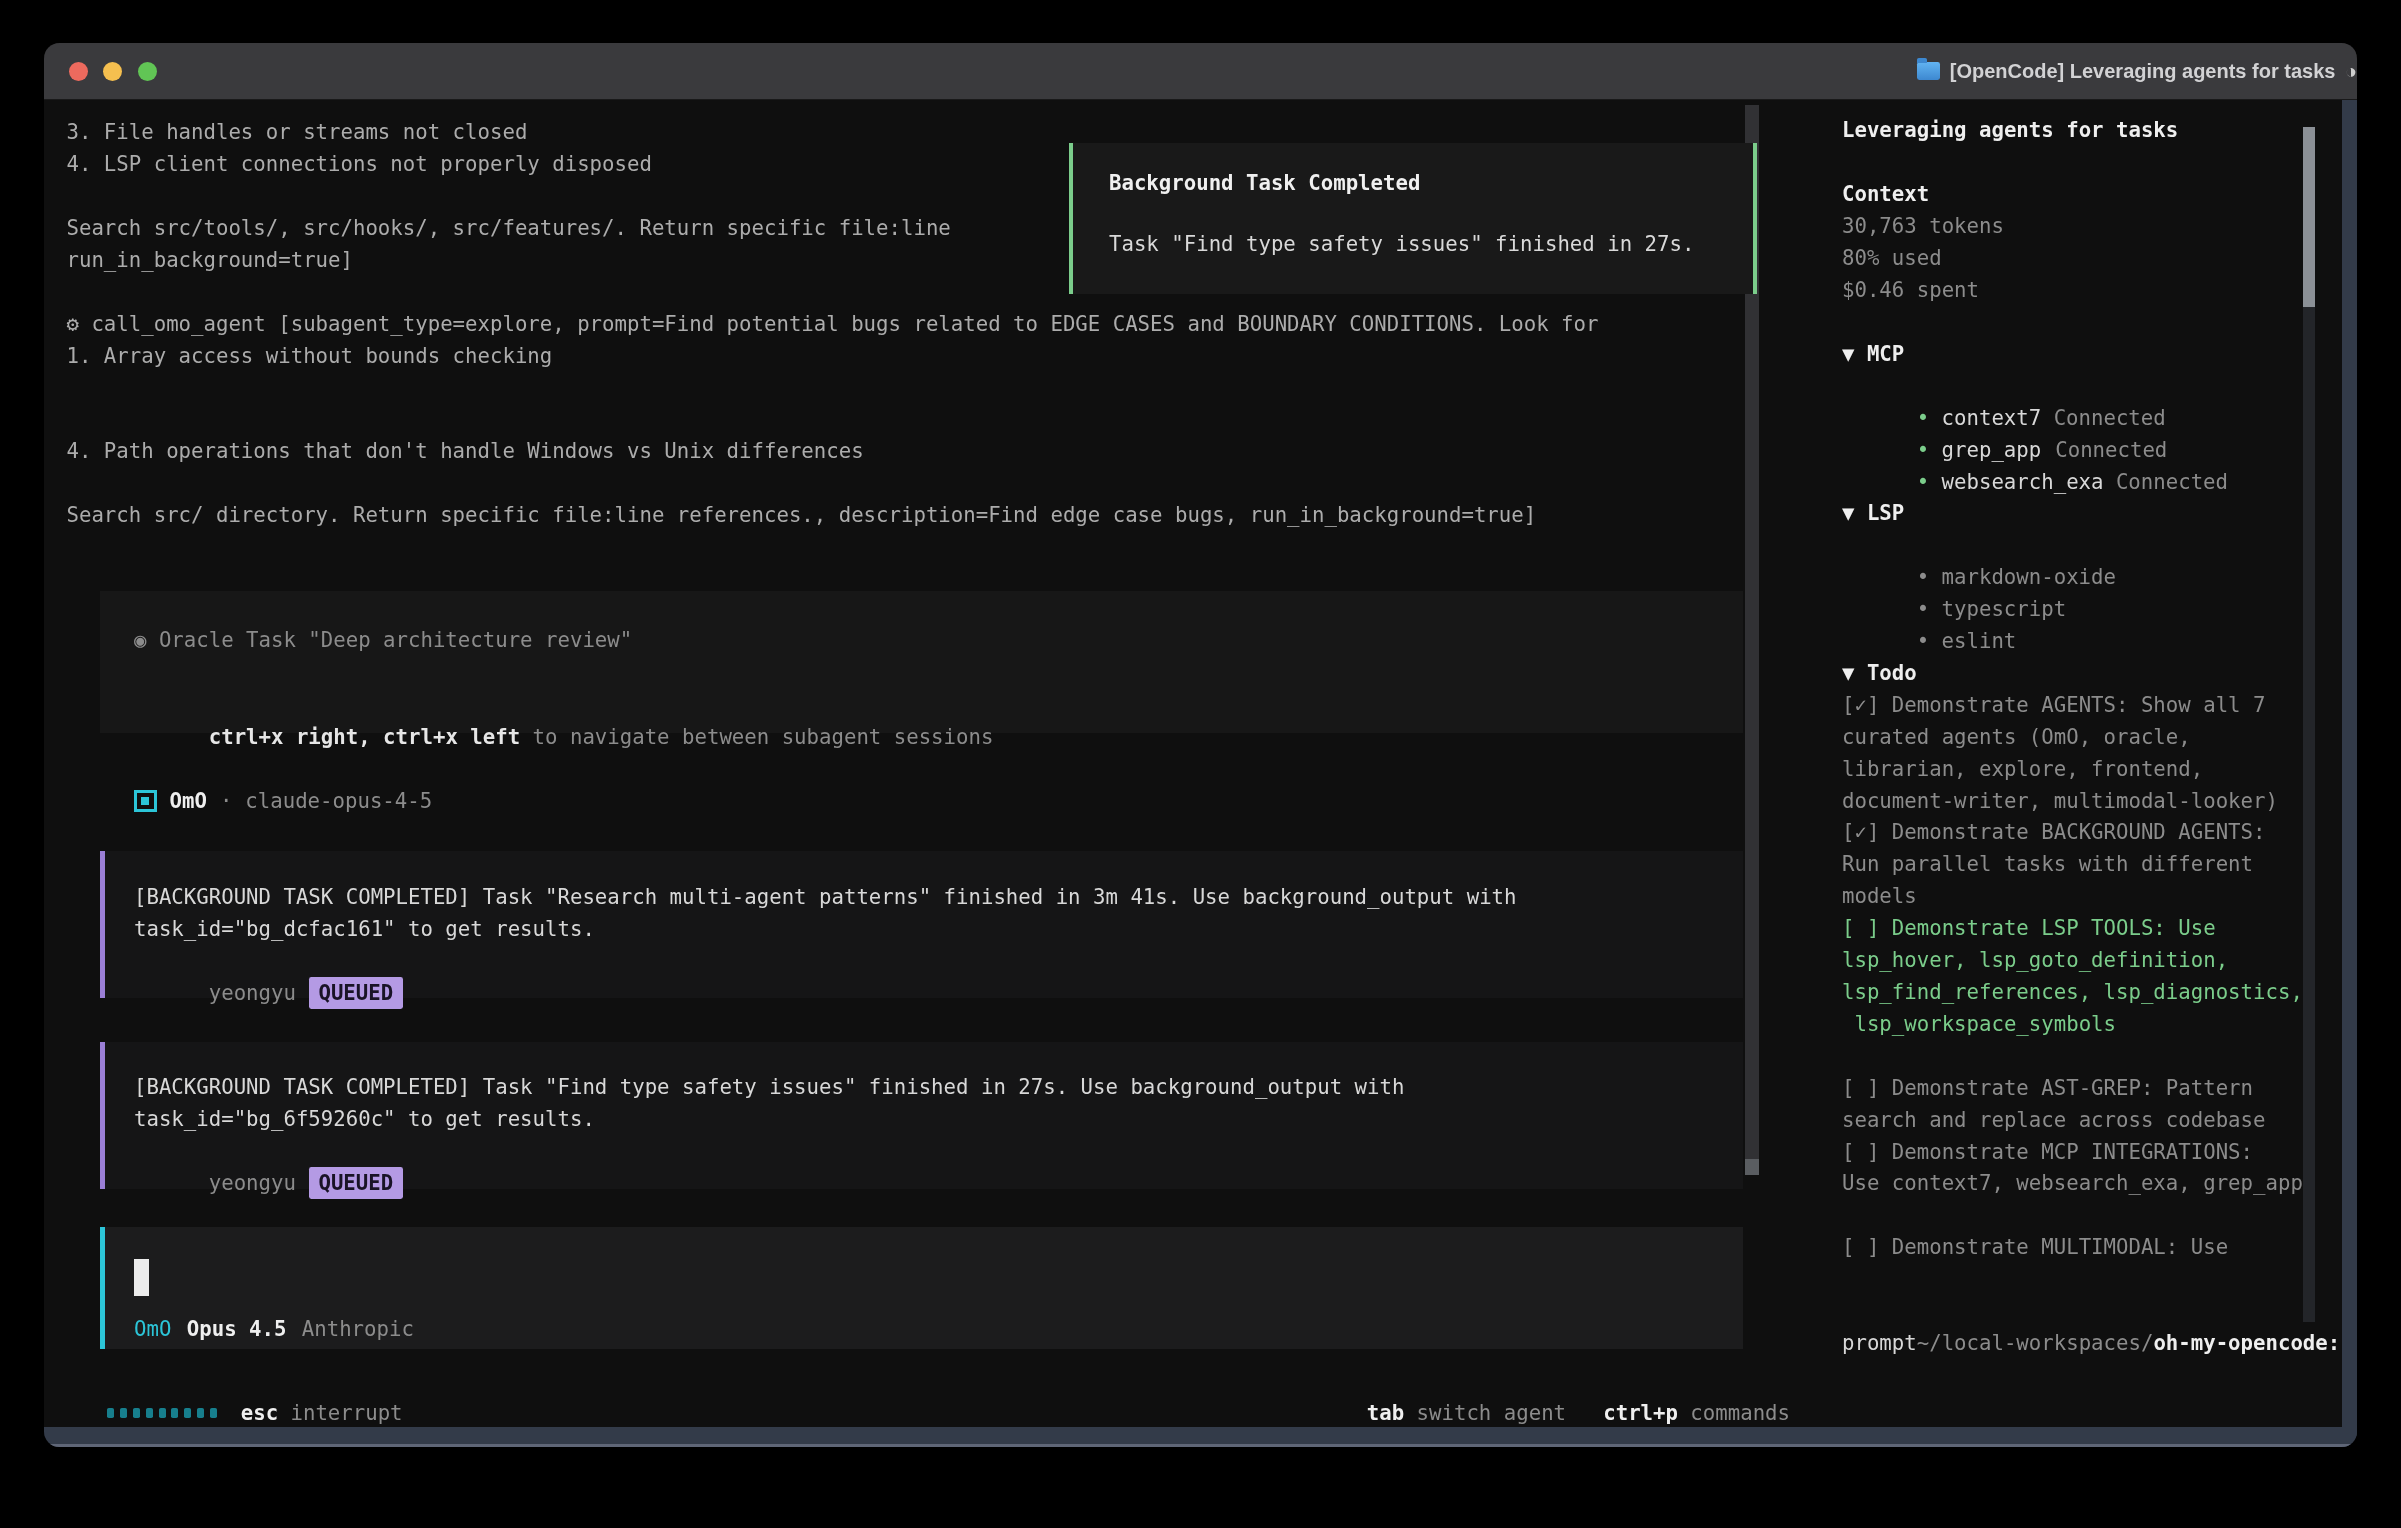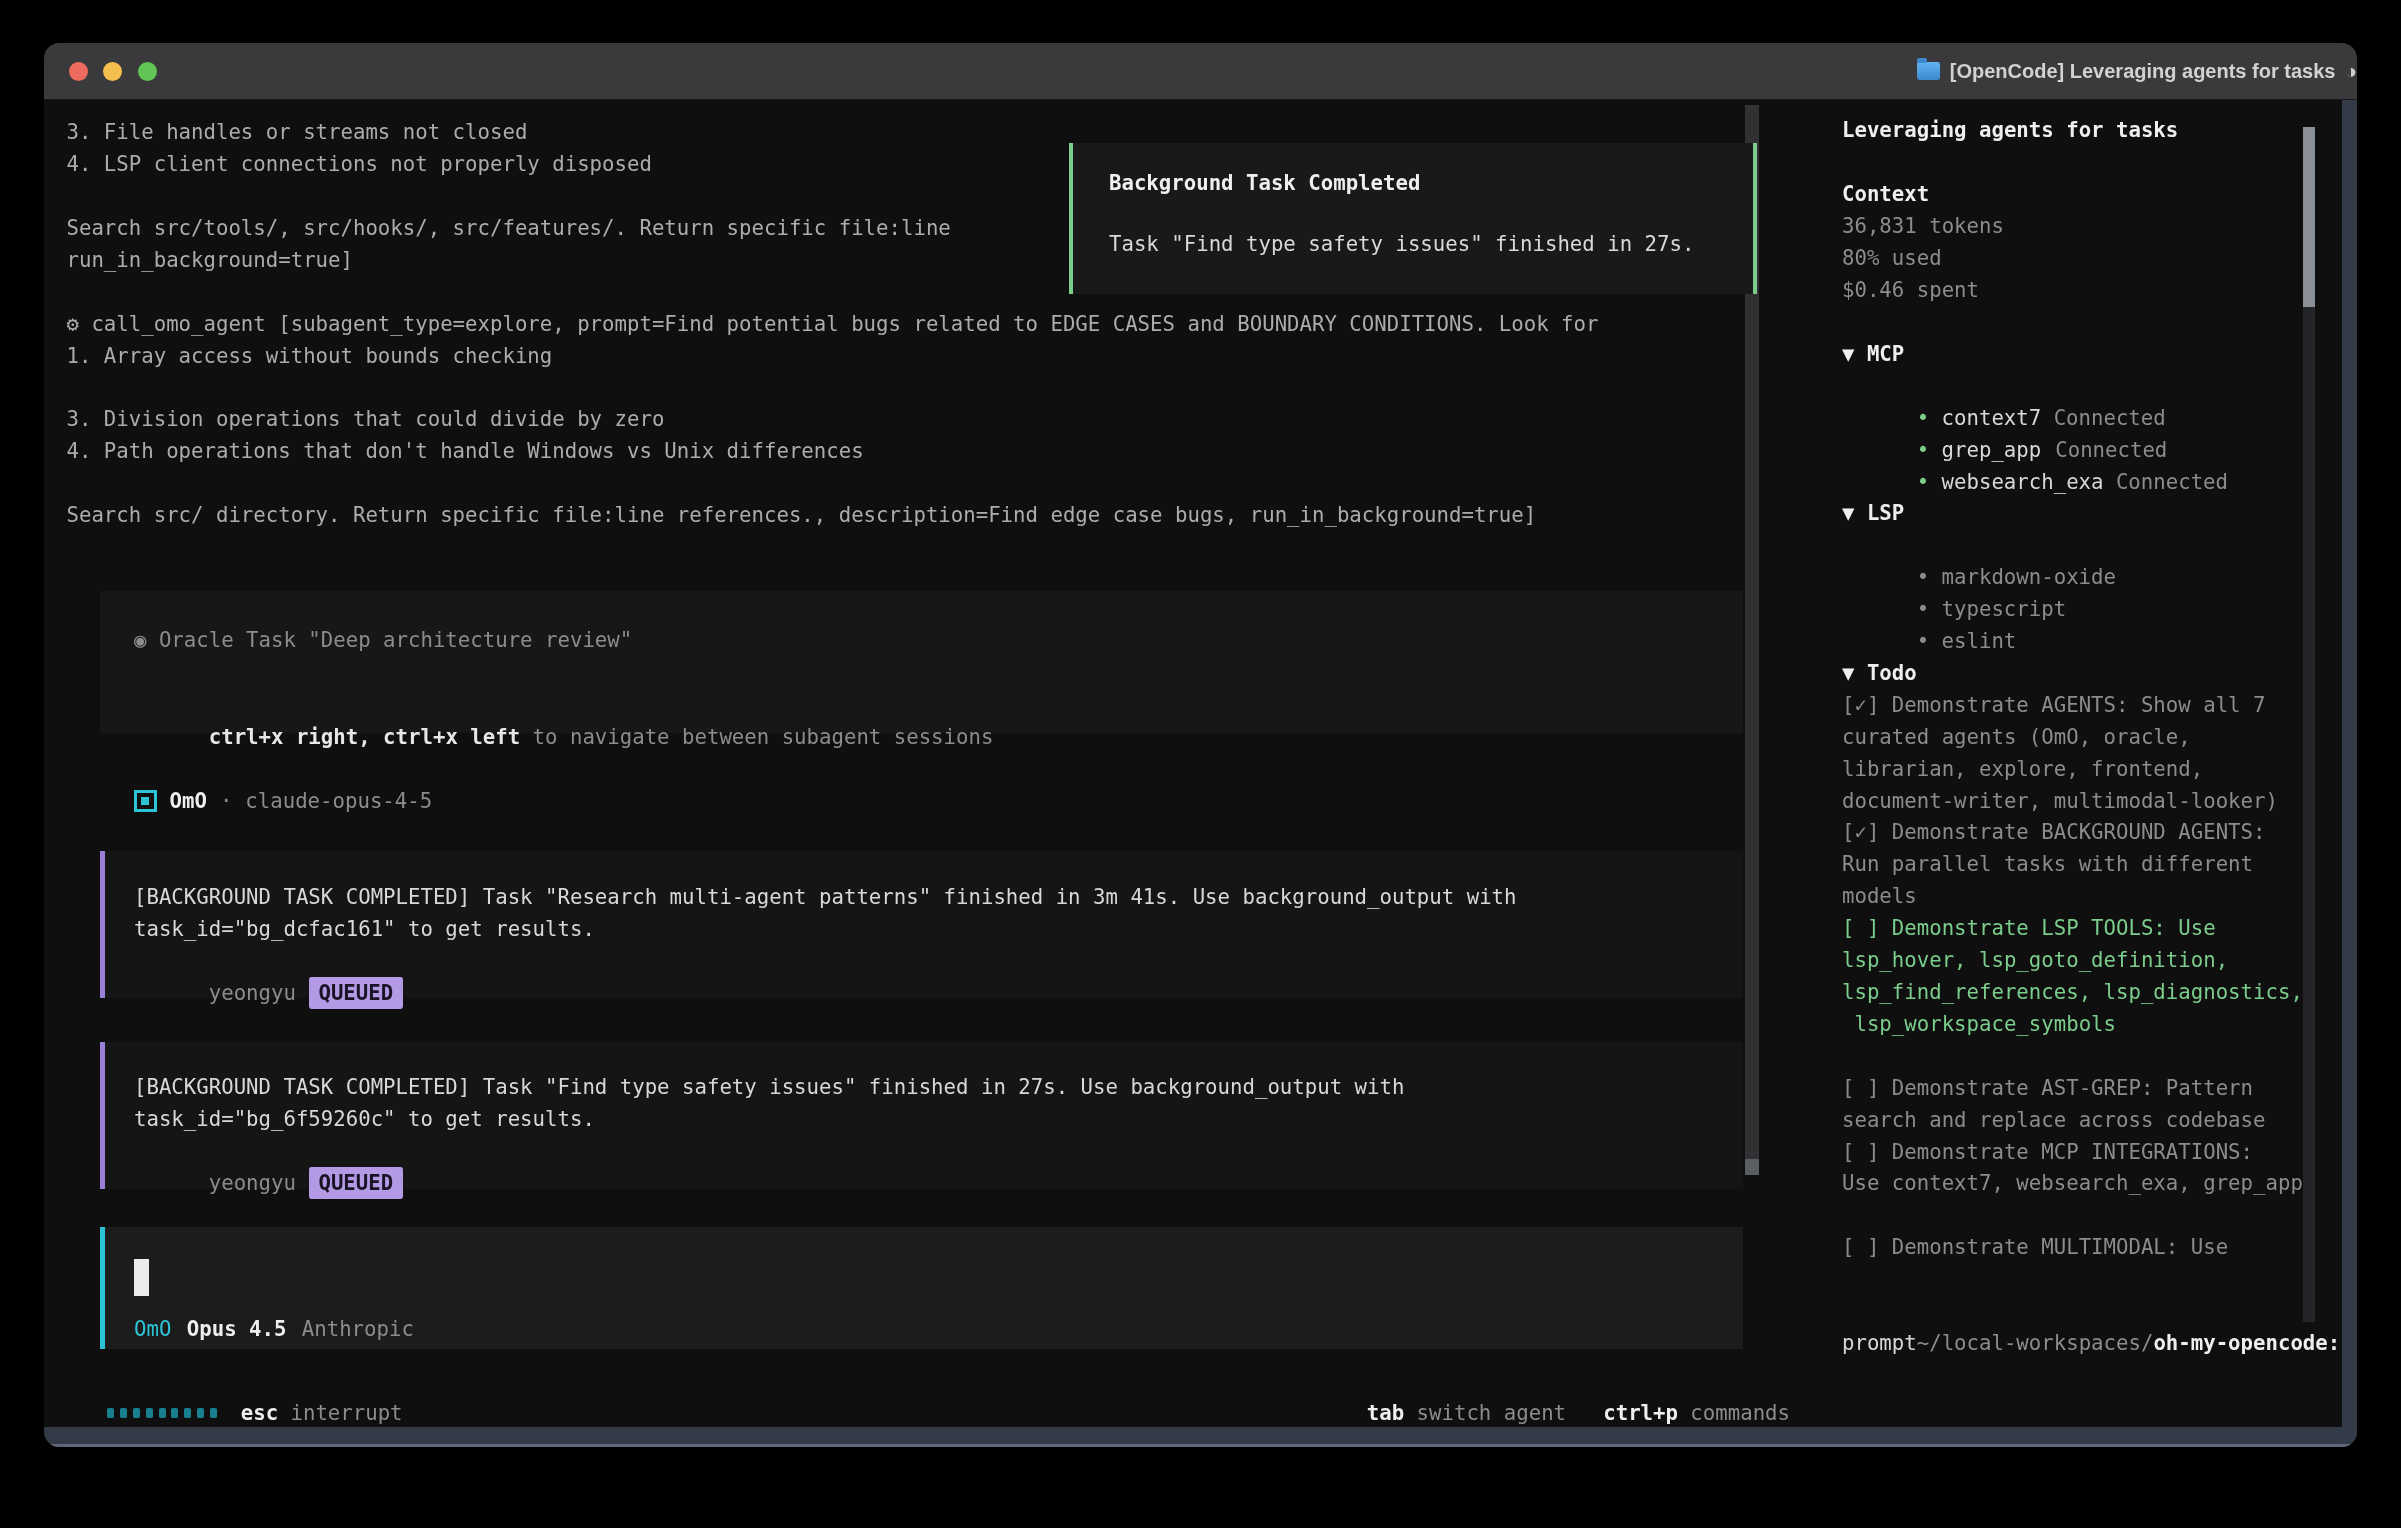--- a/index.html
+++ b/index.html
@@ -99,21 +99,20 @@
     <div class="panel task task1"></div>
     <div class="panel task task2"></div>
     <div class="panel inputp"></div>
 
     <div class="line body" style="left:22.5px; top:73px">3. File handles or streams not closed</div>
     <div class="line body" style="left:22.5px; top:105px">4. LSP client connections not properly disposed</div>
     <div class="line body" style="left:22.5px; top:169px">Search src/tools/, src/hooks/, src/features/. Return specific file:line</div>
     <div class="line body" style="left:22.5px; top:201px">run_in_background=true]</div>
     <div class="line body" style="left:22.5px; top:265px">⚙ call_omo_agent [subagent_type=explore, prompt=Find potential bugs related to EDGE CASES and BOUNDARY CONDITIONS. Look for</div>
     <div class="line body" style="left:22.5px; top:297px">1. Array access without bounds checking</div>
-    <div class="line body" style="left:22.5px; top:360px">3. Division operations that could divide by zero</div>
     <div class="line body" style="left:22.5px; top:392px">4. Path operations that don't handle Windows vs Unix differences</div>
     <div class="line body" style="left:22.5px; top:456px">Search src/ directory. Return specific file:line references., description=Find edge case bugs, run_in_background=true]</div>
 
     <div class="line dim" style="left:90px; top:581px">◉ Oracle Task "Deep architecture review"</div>
     <div class="line" style="left:90px; top:646px">
       <span class="boldwhite">ctrl+x right, ctrl+x left</span><span class="dim"> to navigate between subagent sessions</span>
     </div>
 
     <div class="agent-row">
       <span class="omo-icon"><i></i></span>
@@ -158,21 +157,21 @@
       </div>
 
     <div class="toast">
       <div class="t1">Background Task Completed</div>
       <div class="t2">Task "Find type safety issues" finished in 27s.</div>
     </div>
 
     <div class="line white" style="left:1798px; top:71px">Leveraging agents for tasks</div>
 
     <div class="line white" style="left:1798px; top:135px">Context</div>
-    <div class="line dim" style="left:1798px; top:167px">36,831 tokens</div>
+    <div class="line dim" style="left:1798px; top:167px">30,763 tokens</div>
     <div class="line dim" style="left:1798px; top:199px">80% used</div>
     <div class="line dim" style="left:1798px; top:231px">$0.46 spent</div>
 
     <div class="line white" style="left:1798px; top:295px">▼ MCP</div>
     <div class="line" style="left:1798px; top:327px">
       <span class="green">•</span><span class="bright" style="margin-left:12.4px; margin-right:12.4px">context7</span><span class="dim">Connected</span>
     </div>
     <div class="line" style="left:1798px; top:359px">
       <span class="green">•</span><span class="bright" style="margin-left:12.4px; margin-right:14px">grep_app</span><span class="dim">Connected</span>
     </div>

